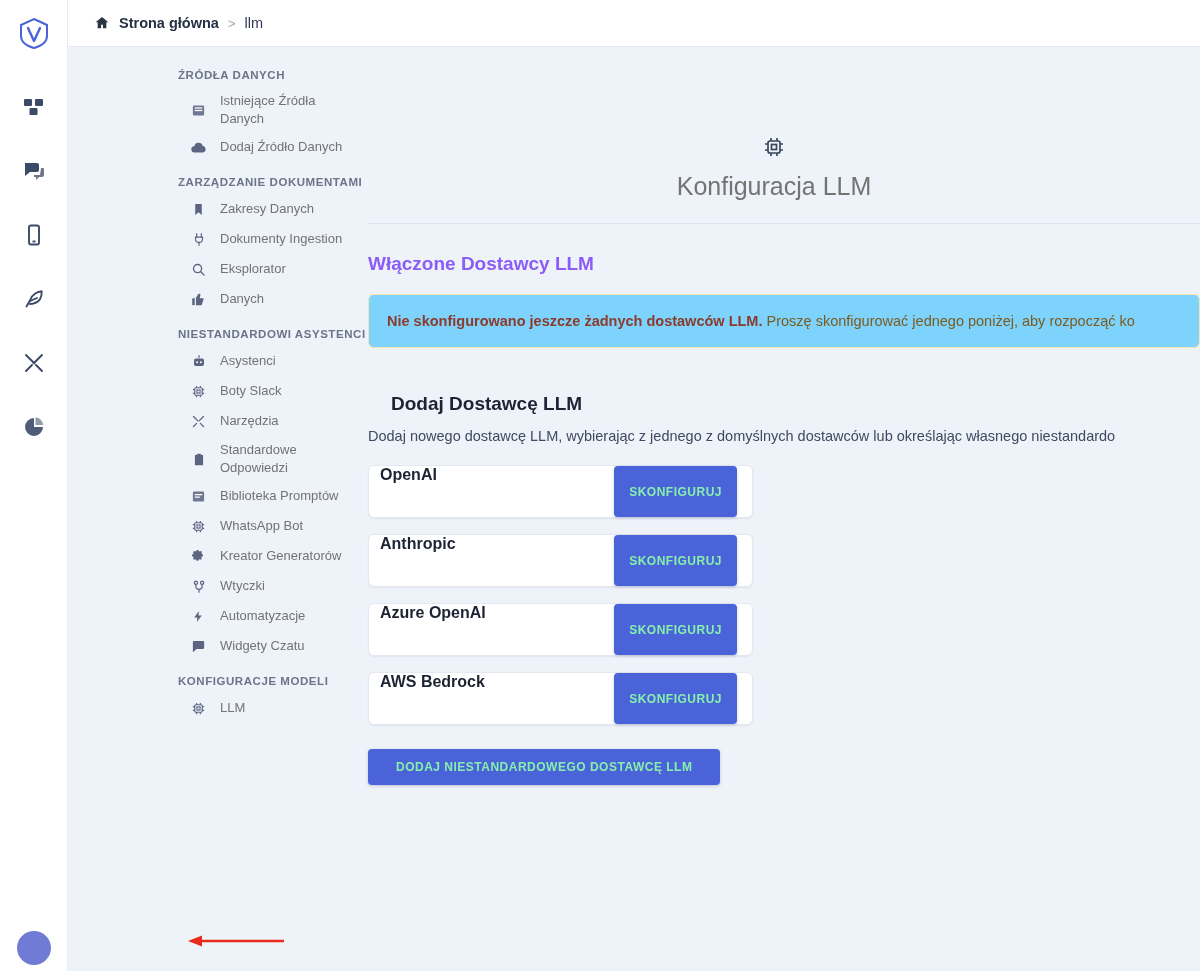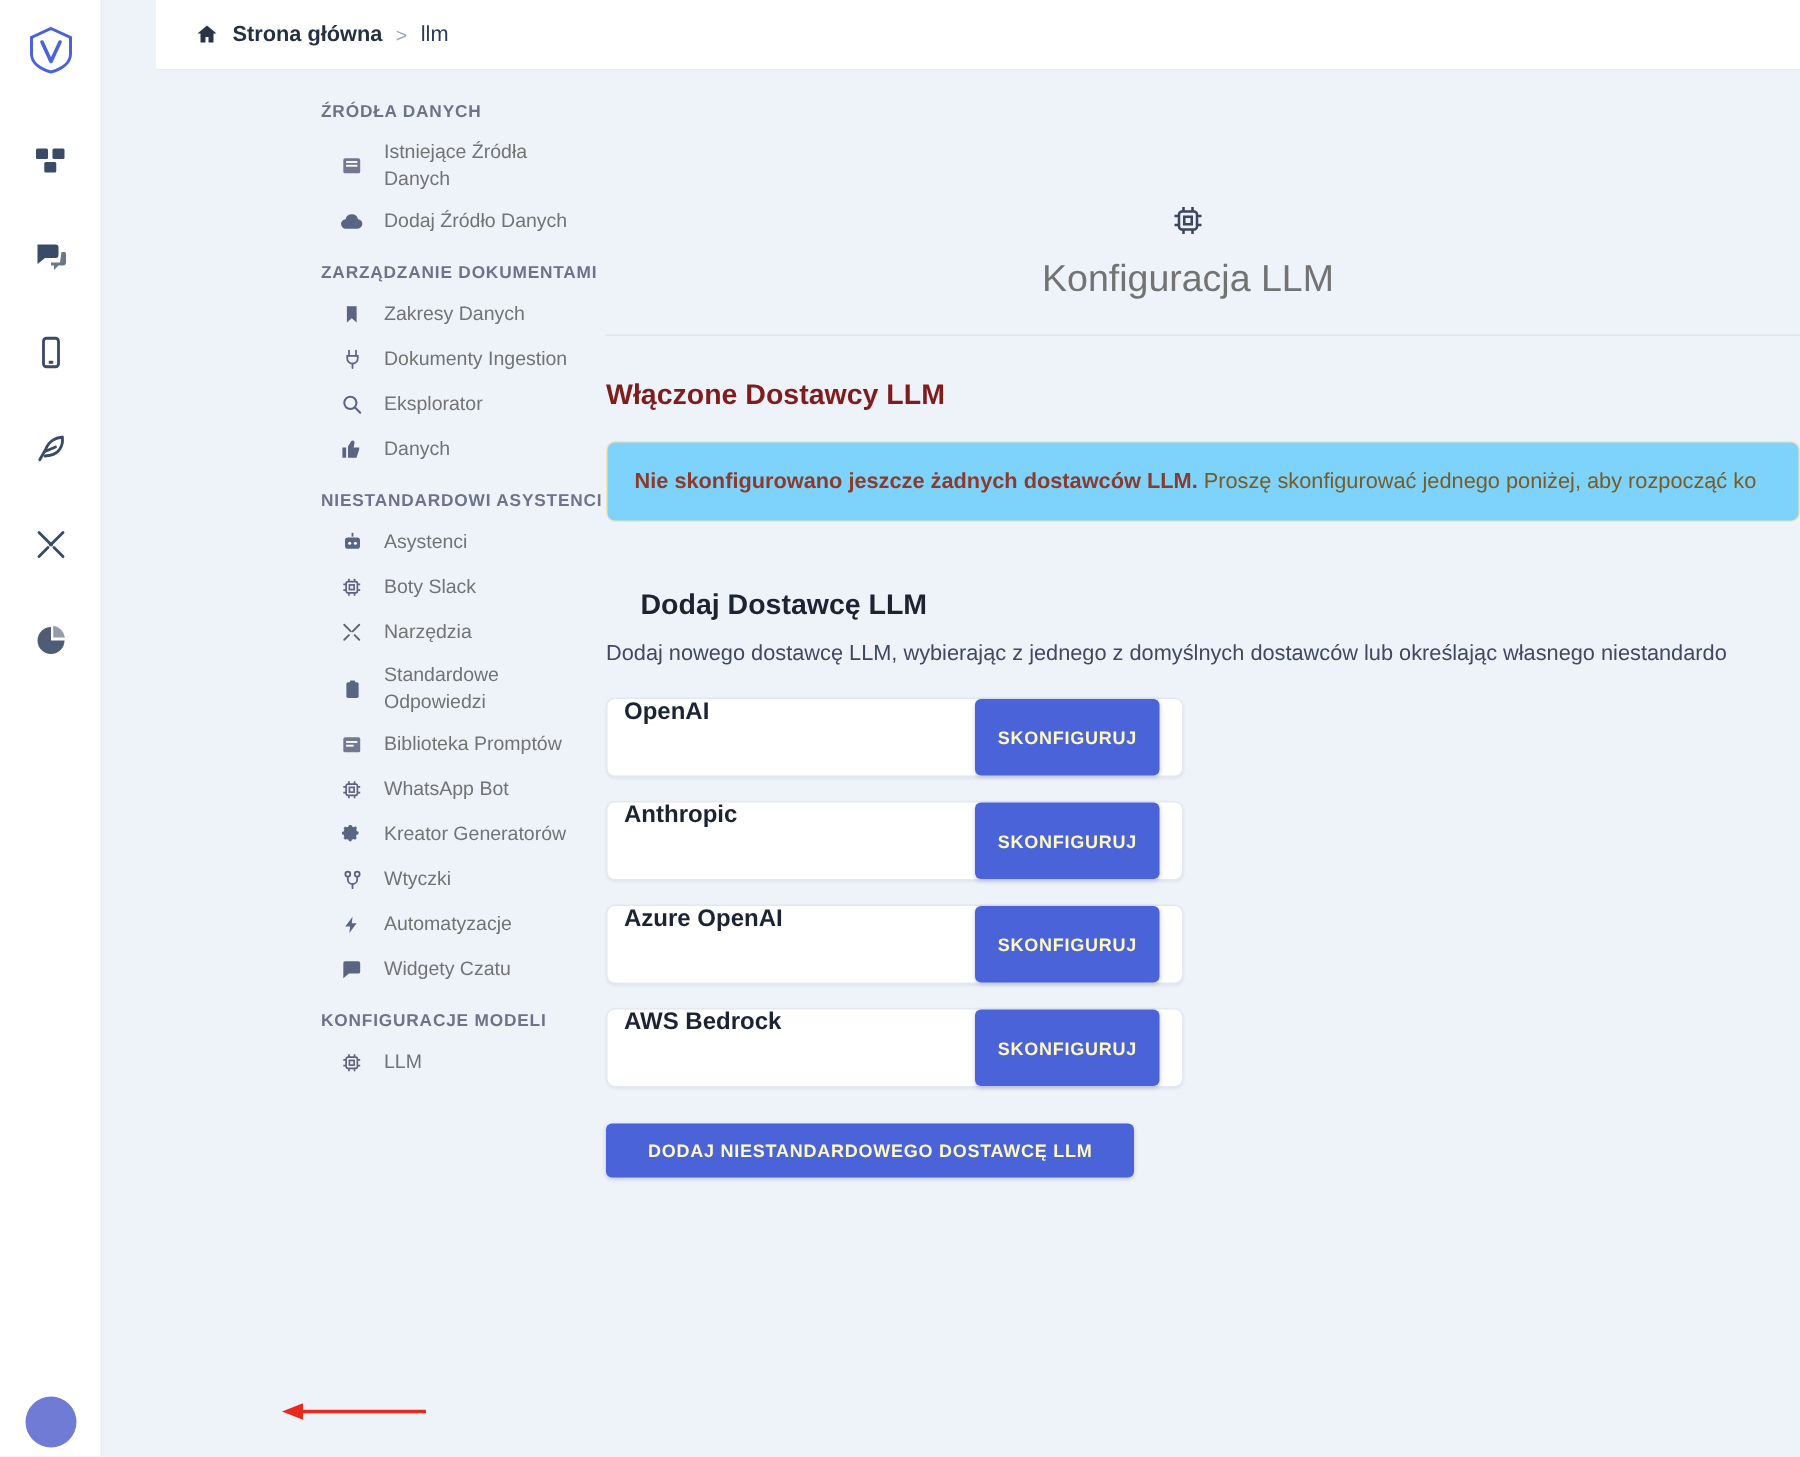--- a/index.html
+++ b/index.html
@@ -8,21 +8,20 @@
     width: 1200px; height: 971px;
     overflow: hidden;
     font-family: "Liberation Sans", sans-serif;
     background: #eef2f9;
     color: #1f2937;
   }
   #app {
     position: relative;
     width: 1200px; height: 971px;
     display: flex;
-    gap: 36px;
   }
 
   
   .rail {
     width: 68px;
     height: 971px;
     background: #ffffff;
     border-right: 1px solid #e6eaf2;
     display: flex;
     flex-direction: column;
@@ -150,21 +149,21 @@
   .page-title .pt-ico { color: #3b4760; display: flex; }
   .hr {
     height: 1px;
     background: #dfe4ee;
     margin: 22px 0 0 0;
     width: 100%;
   }
   .sec-title {
     font-size: 19px;
     font-weight: 700;
-    color: #7f1d1d;
+    color: #8b5cf6;
     margin-top: 29px;
   }
   .alert {
     margin-top: 19px;
     background: #7dd3fc;
     border: 1px solid #f3e4b2;
     border-radius: 6px;
     padding: 16px 18px;
     font-size: 14.5px;
     color: #7a5b21;
@@ -201,21 +200,21 @@
     padding: 0 15px 0 11px;
     margin-bottom: 16px;
   }
   .provider-name {
     font-size: 16px;
     font-weight: 700;
     color: #1c2333;
   }
   .btn {
     background: #4a63d8;
-    color: #fef9c3;
+    color: #86efac;
     border: none;
     border-radius: 4px;
     font-family: "Liberation Sans", sans-serif;
     font-size: 12px;
     font-weight: 700;
     letter-spacing: .5px;
     padding: 9px 15px;
     cursor: pointer;
     text-transform: uppercase;
     box-shadow: 0 1px 3px rgba(40,55,120,.25);

